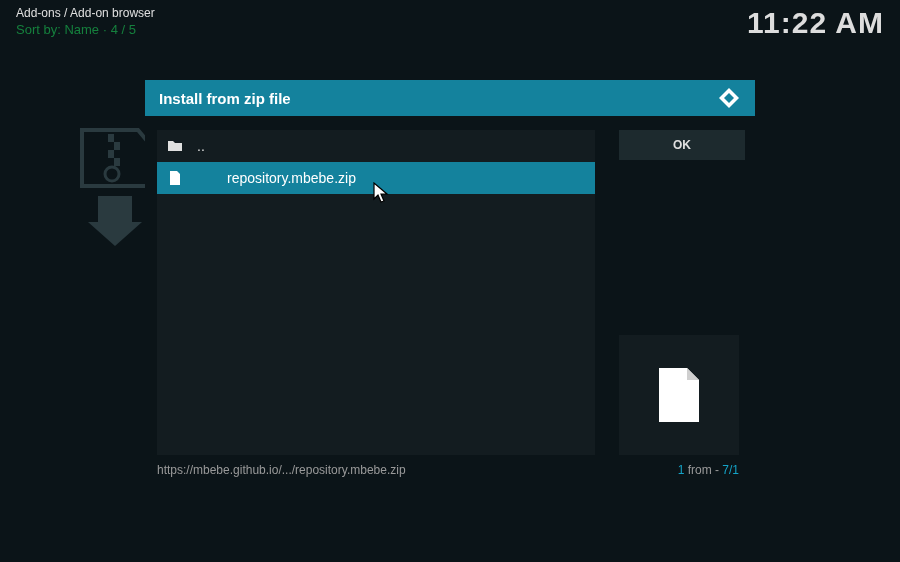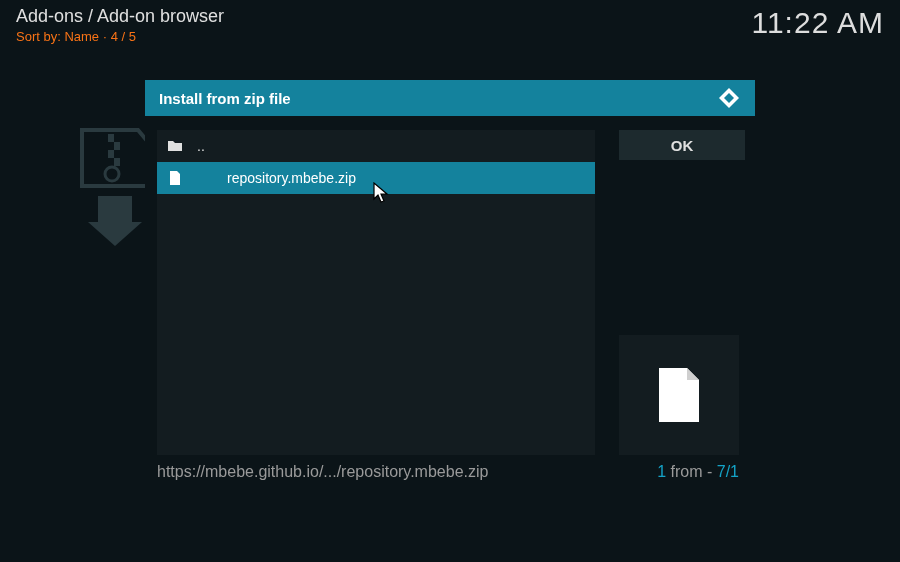--- a/index.html
+++ b/index.html
@@ -12,25 +12,25 @@
       overflow: hidden;
       position: relative;
     }
     .header {
       padding: 6px 16px;
       display: flex;
       justify-content: space-between;
       align-items: flex-start;
     }
     .header-left { }
-    .breadcrumb { font-size: 18px; color: #e0e0e0; }
-    .sort-line { font-size: 13px; color: #f97316; margin-top: 2px; }
+    .breadcrumb { font-size: 12px; color: #e0e0e0; }
+    .sort-line { font-size: 13px; color: #15803d; margin-top: 2px; }
     .clock {
       font-size: 30px;
-      font-weight: 400;
+      font-weight: 700;
       color: #ddd;
       letter-spacing: 1px;
     }
 
     .bg-zip-icon {
       position: absolute;
       left: 78px;
       top: 126px;
       width: 74px;
       height: 122px;
@@ -77,41 +77,41 @@
     .file-icon { width: 16px; height: 16px; flex-shrink: 0; }
 
     .actions-col { width: 126px; display: flex; flex-direction: column; gap: 6px; }
     .btn {
       background: #1d2a2e;
       color: #e0e0e0;
       height: 30px;
       display: flex;
       align-items: center;
       justify-content: center;
-      font-size: 15px;
+      font-size: 12px;
       font-weight: bold;
       cursor: pointer;
     }
     .preview-box {
       margin-top: auto;
       width: 120px;
       height: 120px;
       background: #131c20;
       display: flex;
       align-items: center;
       justify-content: center;
       align-self: flex-start;
     }
 
     .dialog-footer {
       display: flex;
       justify-content: space-between;
       align-items: center;
       padding: 8px 16px 4px 12px;
-      font-size: 16px;
+      font-size: 12px;
       color: #9a9a9a;
     }
     .footer-paging .accent { color: #14a3c7; }
 
     .cursor-arrow {
       position: absolute;
       left: 373px;
       top: 182px;
       pointer-events: none;
     }

